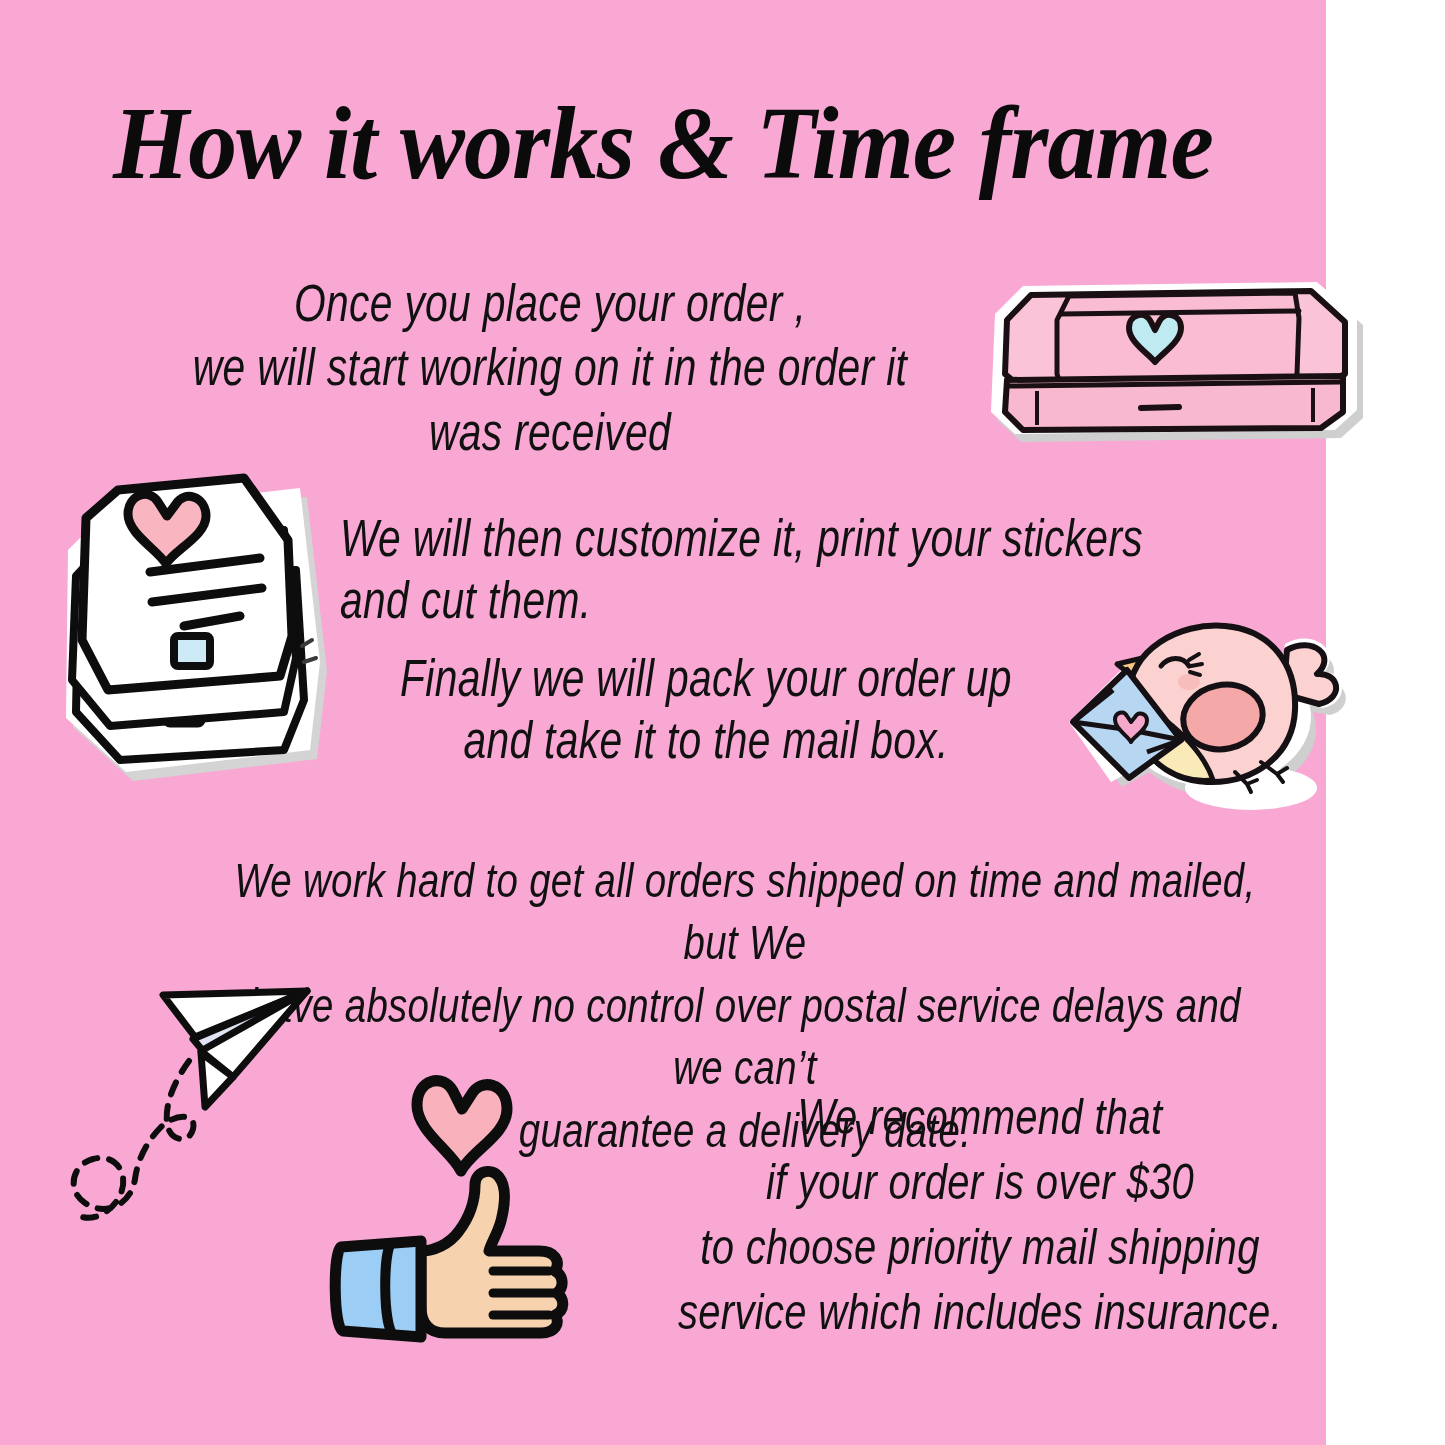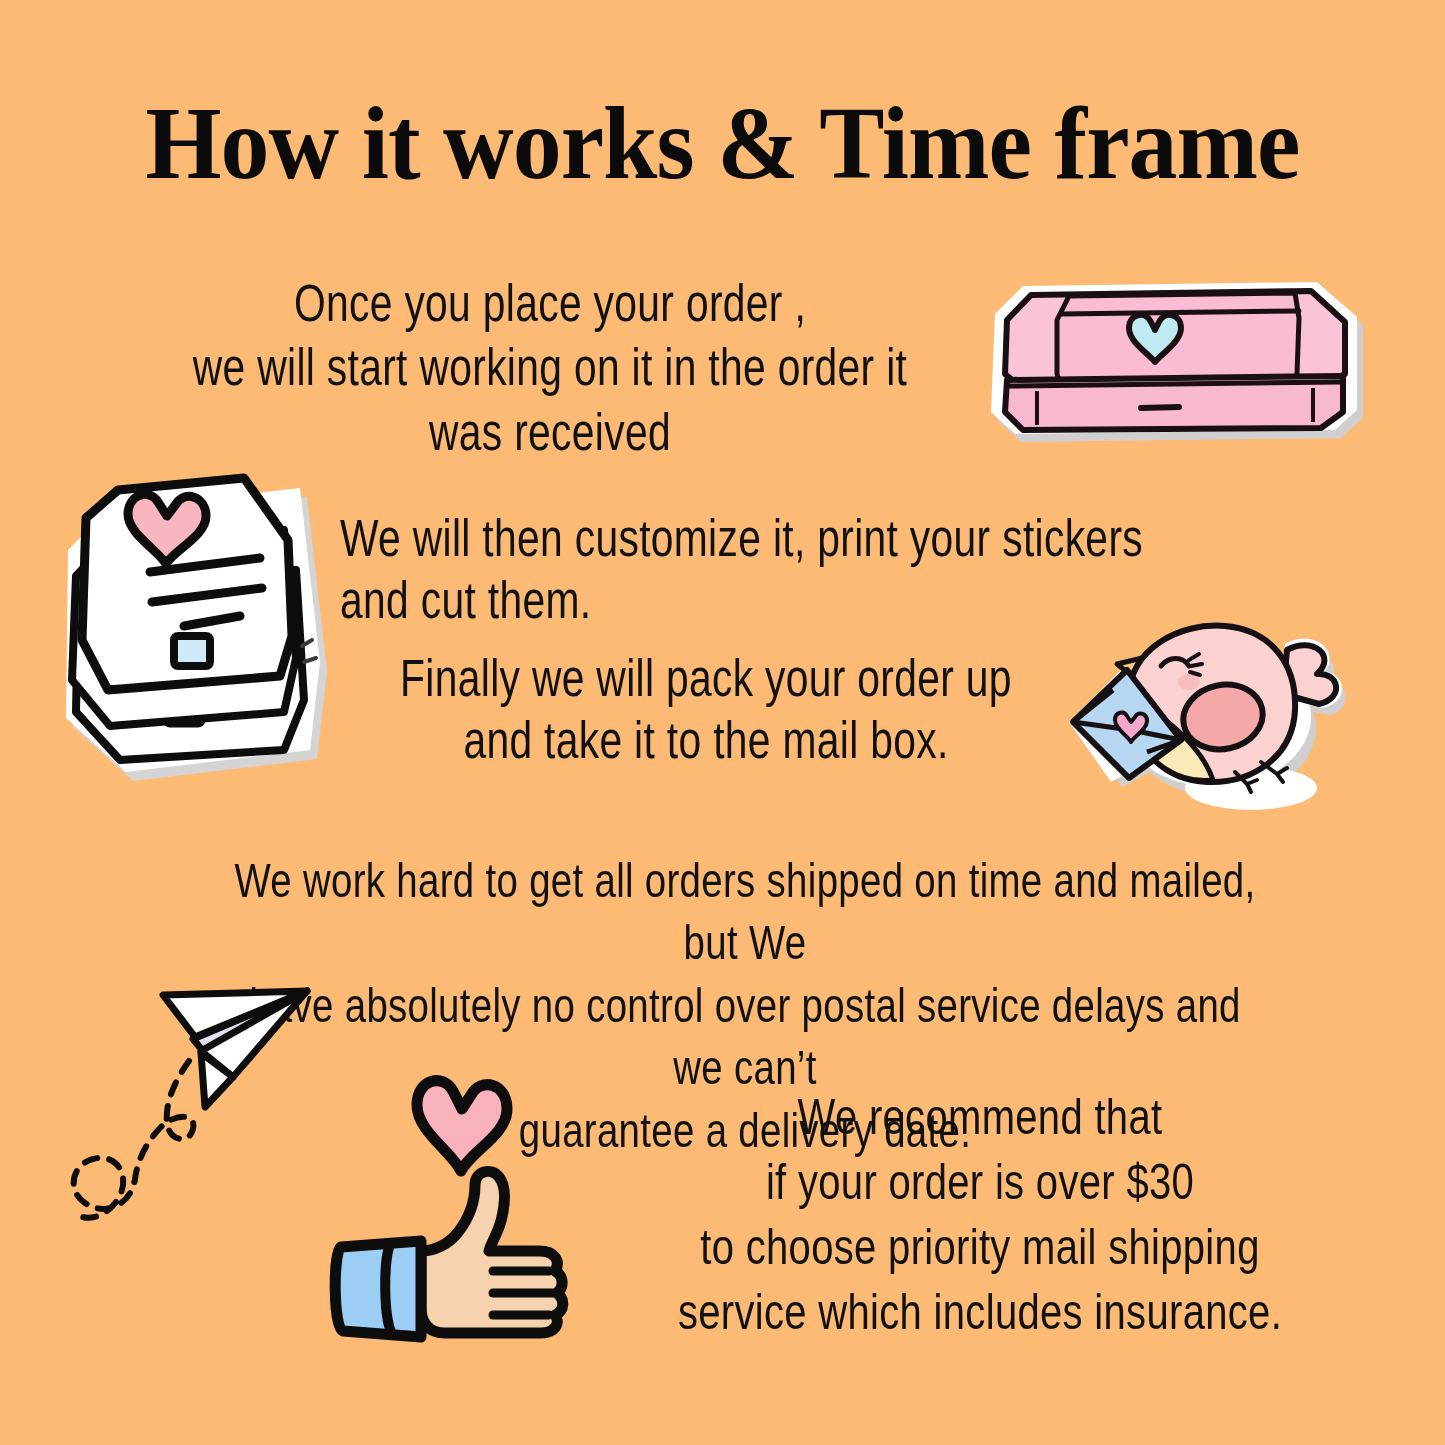--- a/index.html
+++ b/index.html
@@ -3,21 +3,21 @@
 <meta charset="utf-8">
 <style>
   html,body{margin:0;padding:0;}
   body{
     width:1445px;height:1445px;
     background:#ffffff;
     font-family:"Liberation Sans", sans-serif;
     overflow:hidden;
     position:relative;
   }
-  .page{position:relative;width:1445px;height:1445px;background:#fdba74;}
+  .page{position:relative;width:1326px;height:1445px;background:#f9a8d4;font-style:italic;}
 
   
   .title{
     position:absolute;
     left:0; right:0; top:88px;
     text-align:center;
     font-family:"Liberation Serif", "DejaVu Serif", serif;
     font-weight:700;
     font-size:104px;
     line-height:1.05;

